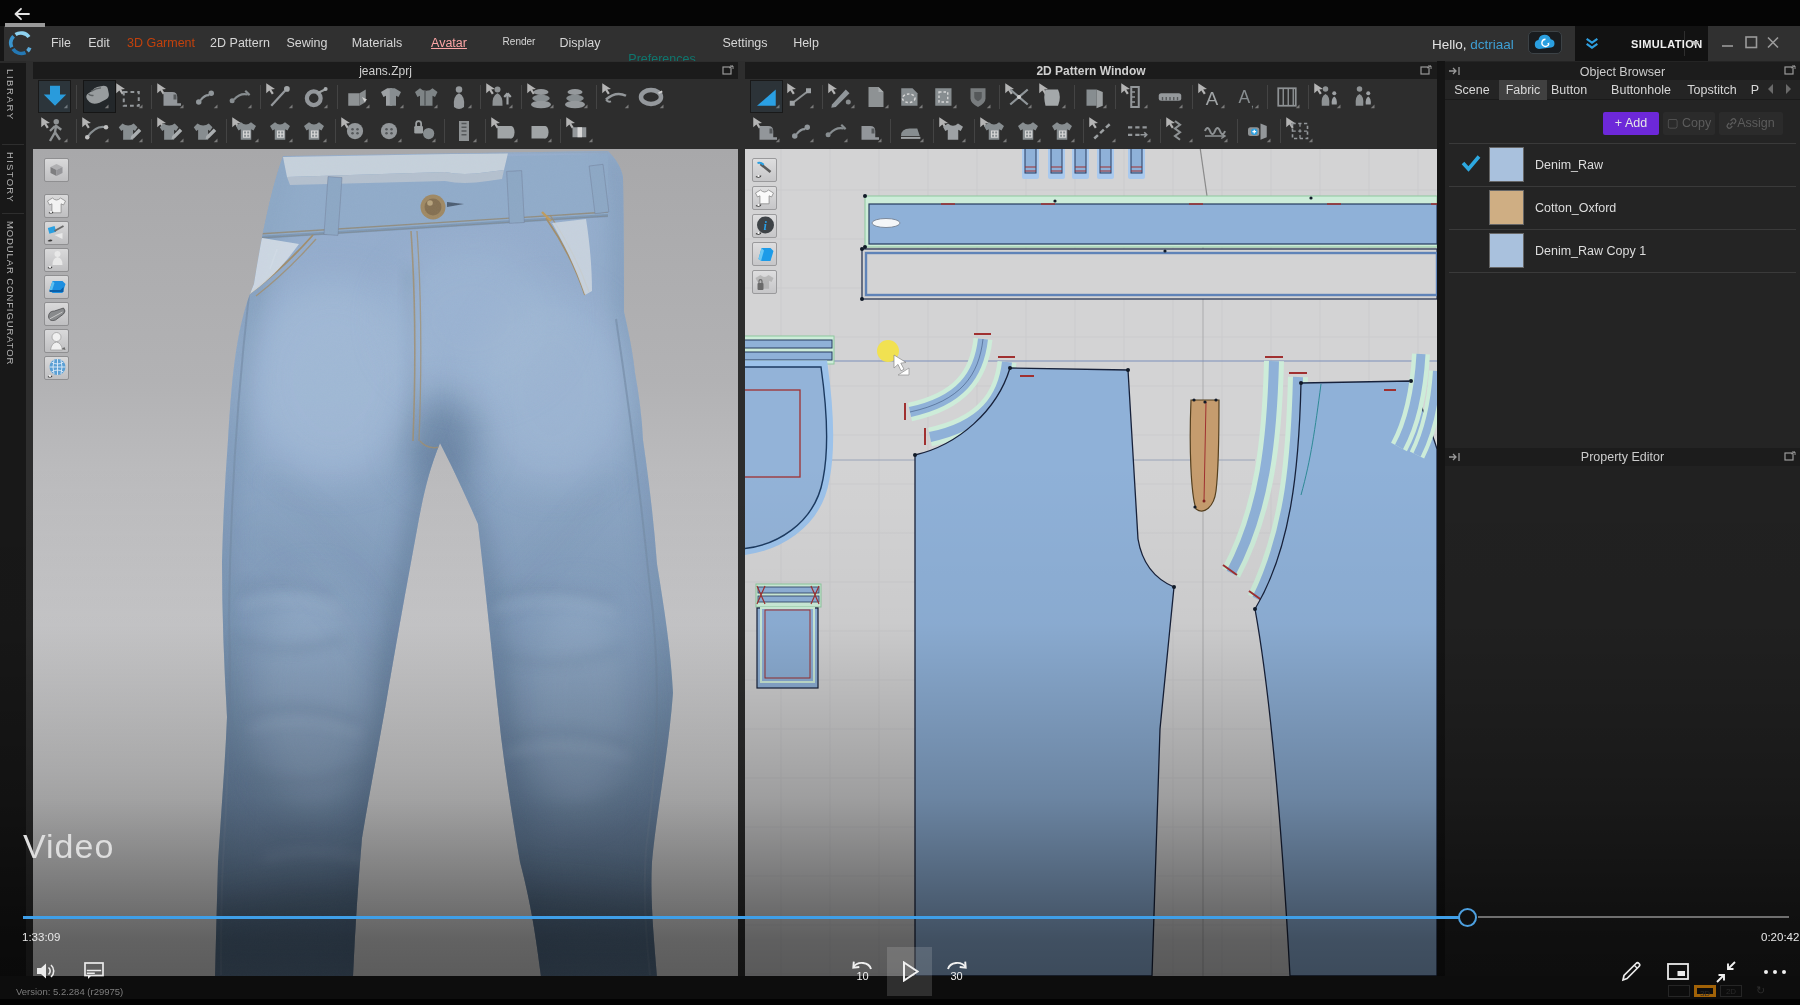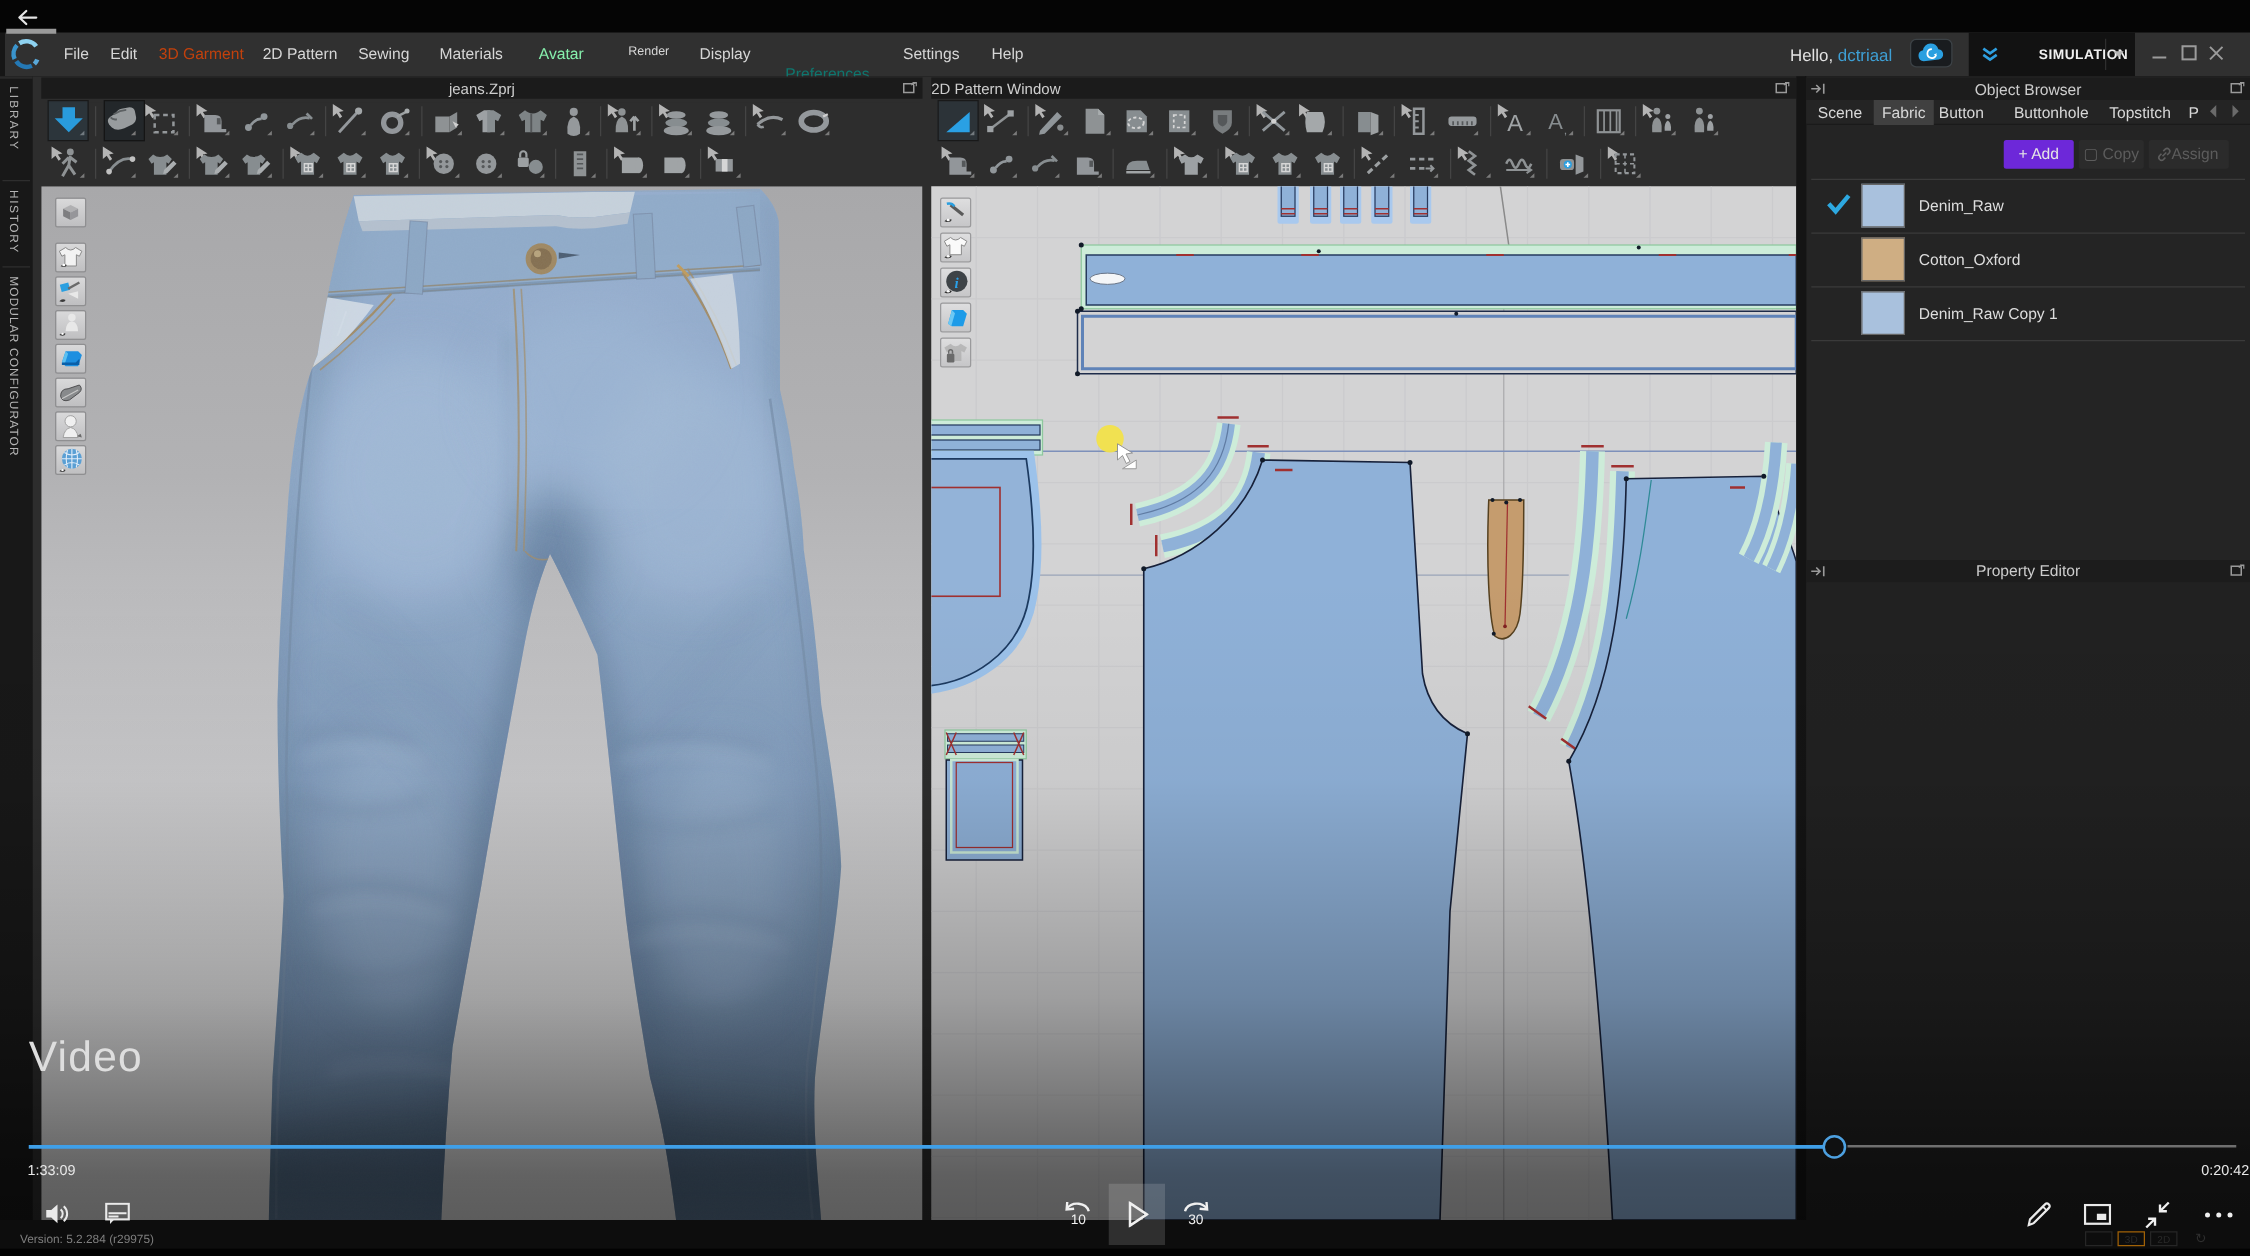--- a/index.html
+++ b/index.html
@@ -27,21 +27,21 @@
   <path d="M20.5 22.2 A10 10 0 0 0 22.8 18.6" stroke="#5aa8d8" stroke-width="3.6"></path>
  </g>
 </svg>
 
 <div class="abs" style="left:1px;top:36px;width:120px;text-align:center;font-size:12.5px;color:#d6d6d6;">File</div>
 <div class="abs" style="left:39px;top:36px;width:120px;text-align:center;font-size:12.5px;color:#d6d6d6;">Edit</div>
 <div class="abs" style="left:101px;top:36px;width:120px;text-align:center;font-size:12.5px;color:#c2410c;">3D Garment</div>
 <div class="abs" style="left:180px;top:36px;width:120px;text-align:center;font-size:12.5px;color:#d6d6d6;">2D Pattern</div>
 <div class="abs" style="left:247px;top:36px;width:120px;text-align:center;font-size:12.5px;color:#d6d6d6;">Sewing</div>
 <div class="abs" style="left:317px;top:36px;width:120px;text-align:center;font-size:12.5px;color:#d6d6d6;">Materials</div>
-<div class="abs" style="left:389px;top:36px;width:120px;text-align:center;font-size:12.5px;color:#86efac;">Avatar</div>
+<div class="abs" style="left:389px;top:36px;width:120px;text-align:center;font-size:12.5px;color:#fca5a5;text-decoration:underline;">Avatar</div>
 <div class="abs" style="left:459px;top:36px;width:120px;text-align:center;font-size:10px;color:#d6d6d6;">Render</div>
 <div class="abs" style="left:520px;top:36px;width:120px;text-align:center;font-size:12.5px;color:#d6d6d6;">Display</div>
 <div class="abs" style="left:602px;top:52px;width:120px;text-align:center;font-size:12.5px;color:#0f766e;">Preferences</div>
 <div class="abs" style="left:685px;top:36px;width:120px;text-align:center;font-size:12.5px;color:#d6d6d6;">Settings</div>
 <div class="abs" style="left:746px;top:36px;width:120px;text-align:center;font-size:12.5px;color:#d6d6d6;">Help</div>
 
 <div class="abs" style="left:1432px;top:37px;font-size:13.5px;color:#e2e2e2;">Hello, <span style="color:#3e9fd4;">dctriaal</span></div>
 <div class="abs" style="left:1528px;top:31px;width:34px;height:23px;background:#191c1f;border:1px solid #3c4246;border-radius:5px;"></div>
 <svg class="abs" style="left:1533px;top:33px;" width="24" height="19" viewBox="0 0 24 19">
  <path d="M6 16 a4.5 4.5 0 0 1 -0.6 -8.9 a6.3 6.3 0 0 1 12.3 -0.8 a4.2 4.2 0 0 1 0.4 8.3 z" fill="#2a9fe0"></path>
@@ -280,21 +280,21 @@
     <svg class="abs" style="left:565px;top:116px;" width="30" height="30" viewBox="0 0 24 24">
       <path d="M1 1 L1 9 L3.5 6.8 L5.5 10 L7 9 L5 6 L8 5.5 Z" fill="#b4b4b4"></path>
       <rect x="6" y="9" width="11" height="8" fill="#93979a"></rect>
       <rect x="10" y="9" width="3.6" height="8" fill="#d6d6d6"></rect>
       <path d="M19 21 l3 0 0 -3z" fill="#7a7a7a"></path>
     </svg>
 <div class="abs" style="left:38px;top:80px;width:33px;height:33px;border:1px solid #191919;background:rgba(42,130,190,0.10);"></div>
 
 <div class="abs" style="left:744px;top:61px;width:700px;height:915px;background:#2d2d2d;"></div>
 <div class="abs" style="left:745px;top:62px;width:692px;height:17px;background:#1b1b1b;"></div>
-<div class="abs ttl" style="left:745px;top:64px;width:692px;text-align:left;">2D Pattern Window</div>
+<div class="abs ttl" style="left:745px;top:64px;width:692px;text-align:center;font-weight:bold;">2D Pattern Window</div>
 <svg class="abs" style="left:1420px;top:65px;" width="12" height="11" viewBox="0 0 12 11">
       <rect x="1" y="2" width="8" height="7" fill="none" stroke="#9a9a9a" stroke-width="1.2"></rect>
       <path d="M7 3 l4 -2 m-3 0 h3 v3" stroke="#9a9a9a" stroke-width="1"></path>
     </svg>
 
 <svg class="abs" style="left:752px;top:82px;" width="30" height="30" viewBox="0 0 24 24">
       <path d="M4 19 L19 19 L19 6 Z" fill="#2ba3e8"></path>
       <path d="M19 21 l3 0 0 -3z" fill="#7a7a7a"></path>
     </svg>
     <svg class="abs" style="left:786px;top:82px;" width="30" height="30" viewBox="0 0 24 24">
@@ -934,16 +934,16 @@
  <path d="M21 3 l-7 7 m0 -5.5 v5.5 h5.5" stroke="#f0f0f0" stroke-width="1.9" fill="none"></path>
  <path d="M3 23 l7 -7 m0 5.5 v-5.5 h-5.5" stroke="#f0f0f0" stroke-width="1.9" fill="none"></path>
 </svg>
 <svg class="abs" style="left:1762px;top:968px;" width="26" height="8" viewBox="0 0 26 8">
       <circle cx="4" cy="4" r="2" fill="#f0f0f0"></circle>
       <circle cx="13" cy="4" r="2" fill="#f0f0f0"></circle>
       <circle cx="22" cy="4" r="2" fill="#f0f0f0"></circle>
     </svg>
 
 <div class="abs" style="left:1668px;top:985px;width:22px;height:12px;border:1px solid #262626;"></div>
-<div class="abs" style="left:1694px;top:985px;width:22px;height:12px;border:1px solid #a16207;color:#2a2a2a;font-size:8px;text-align:center;line-height:12px;">3D</div>
+<div class="abs" style="left:1694px;top:985px;width:22px;height:12px;border:3px solid #a16207;color:#2a2a2a;font-size:8px;text-align:center;line-height:12px;">3D</div>
 <div class="abs" style="left:1720px;top:985px;width:22px;height:12px;border:1px solid #262626;color:#2a2a2a;font-size:8px;text-align:center;line-height:12px;">2D</div>
 <div class="abs" style="left:1756px;top:984px;color:#2e2e2e;font-size:11px;">↻</div>
 
 </div>
 </body></html>

